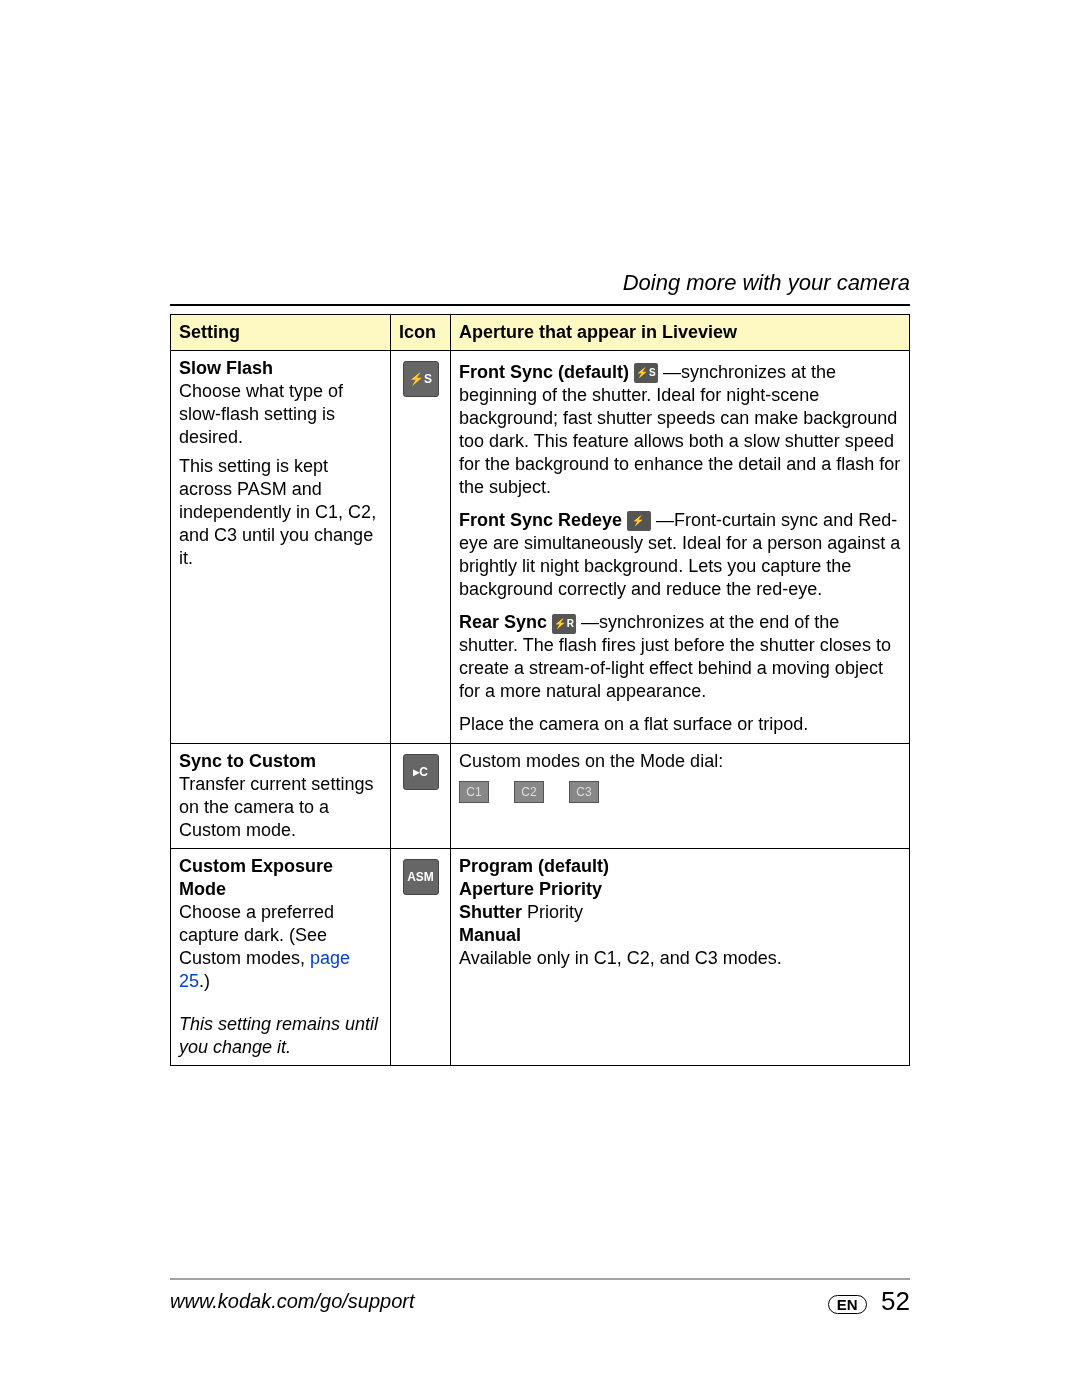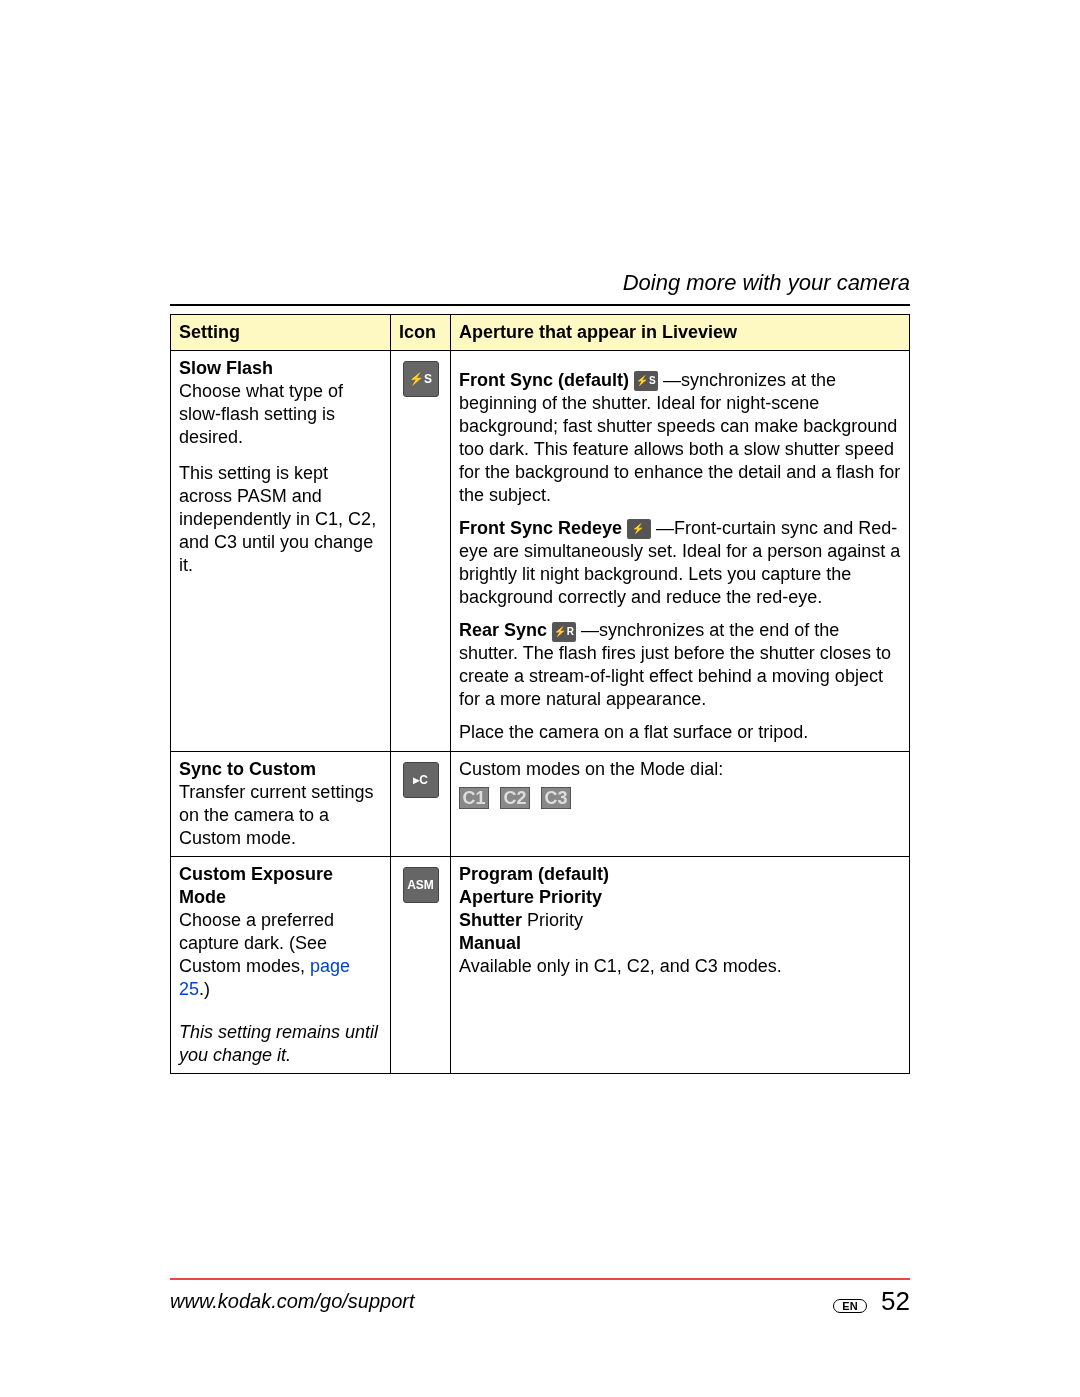--- a/index.html
+++ b/index.html
@@ -11,27 +11,27 @@
   col.c2{width:60px}
   col.c3{width:auto}
   th,td{border:1px solid #000;padding:6px 8px;vertical-align:top;font-size:18px;line-height:1.28}
   th{background:#fef9c3;text-align:left;font-weight:bold}
   .b{font-weight:bold}
   .i{font-style:italic}
   .link{color:#0044cc}
   .icon-cell{text-align:center;padding-top:10px}
   .icon-box{display:inline-block;width:34px;height:34px;background:#666;border:1px solid #444;border-radius:3px;color:#fff;font-size:12px;font-weight:bold;line-height:34px;text-align:center;position:relative}
   .inline-icon{display:inline-block;width:24px;height:20px;background:#555;border-radius:2px;vertical-align:middle;color:#fff;font-size:10px;line-height:20px;text-align:center;font-weight:bold}
-  .chip{display:inline-block;width:28px;height:20px;background:#888;color:#ddd;font-size:18px;font-weight:bold;text-align:center;line-height:20px;border:1px solid #555;margin-right:6px}
-  .footer{position:absolute;left:170px;right:170px;bottom:80px;display:flex;justify-content:space-between;align-items:center;border-top:2px solid #ef4444;padding-top:6px}
+  .chip{display:inline-block;width:28px;height:20px;background:#888;color:#ddd;font-size:12px;font-weight:normal;text-align:center;line-height:20px;border:1px solid #555;margin-right:20px}
+  .footer{position:absolute;left:170px;right:170px;bottom:80px;display:flex;justify-content:space-between;align-items:center;border-top:2px solid #a3a3a3;padding-top:6px}
   .url{font-style:italic;font-size:20px}
-  .lang-pill{display:inline-block;border:1.5px solid #000;border-radius:12px;padding:0 8px;font-size:11px;font-weight:bold;margin-right:10px}
+  .lang-pill{display:inline-block;border:1.5px solid #000;border-radius:12px;padding:0 8px;font-size:15px;font-weight:bold;margin-right:10px}
   .pnum{font-size:26px}
   .opt-block{margin-top:10px}
-  .opt-block:first-child{margin-top:12px}
+  .opt-block:first-child{margin-top:4px}
 </style>
 </head>
 <body>
 
 <div class="page">
 
   <div class="section-title">Doing more with your camera</div>
   <hr class="hr">
 
   <table>
@@ -46,21 +46,21 @@
         <th>Icon</th>
         <th>Aperture that appear in Liveview</th>
       </tr>
     </thead>
     <tbody>
 
       <tr>
         <td>
           <div class="b">Slow Flash</div>
           <div>Choose what type of slow-flash setting is desired.</div>
-          <div style="margin-top:13px">This setting is kept across PASM and independently in C1, C2, and C3 until you change it.</div>
+          <div style="margin-top:6px">This setting is kept across PASM and independently in C1, C2, and C3 until you change it.</div>
         </td>
         <td class="icon-cell">
           <span class="icon-box">⚡S</span>
         </td>
         <td>
           <div class="opt-block">
             <span class="b">Front Sync (default)</span>
             <span class="inline-icon">⚡S</span>
             <span>—synchronizes at the beginning of the shutter. Ideal for night-scene background; fast shutter speeds can make background too dark. This feature allows both a slow shutter speed for the background to enhance the detail and a flash for the subject.</span>
           </div>

